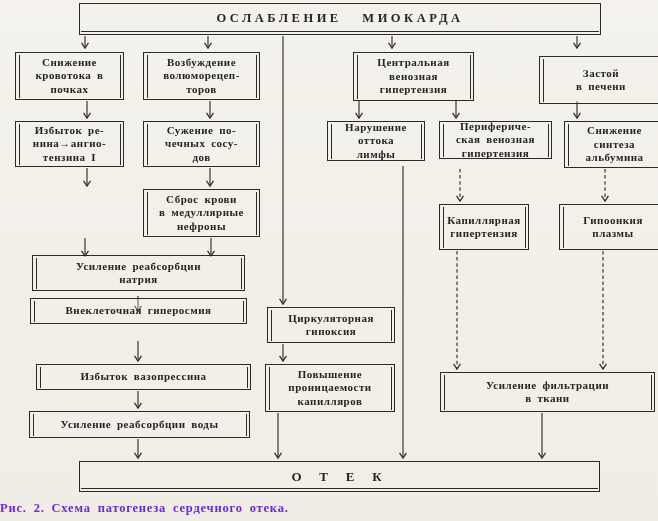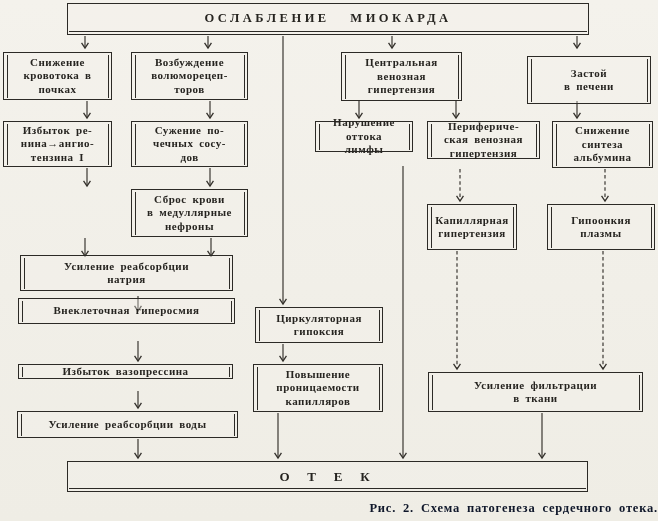--- a/index.html
+++ b/index.html
@@ -15,41 +15,42 @@
   svg.connectors{position:absolute;left:0;top:0;pointer-events:none;}
   .edge{stroke:#33302b;stroke-width:1.15;}
   .edge.dashed{stroke-dasharray:3.5 2.6;}
 
   .node{
     position:absolute;
     border:1.4px solid #2c2a26;
     display:flex;align-items:center;justify-content:center;
     text-align:center;box-sizing:border-box;
     background:rgba(244,242,236,0.35);
+    margin-left:12px;
   }
   
   .node.vbars::before,.node.vbars::after{
     content:"";position:absolute;top:1.5px;bottom:1.5px;width:1px;background:#2c2a26;
   }
   .node.vbars::before{left:2.5px}
   .node.vbars::after{right:2.5px}
   
   .node.hbot::before{
     content:"";position:absolute;left:1px;right:1px;height:1px;background:#2c2a26;bottom:2.5px;
   }
   .lbl{
     display:block;white-space:pre-line;
     font-weight:bold;font-size:11px;line-height:1.22;
     letter-spacing:0.5px;word-spacing:2.5px;
   }
   .node.band .lbl{font-size:12.5px;letter-spacing:3.5px;word-spacing:14px;}
   .node.otek .lbl{font-size:13px;letter-spacing:6px;}
   .caption{
-    position:absolute;left:0;right:0;top:501px;text-align:right;
-    font-weight:bold;font-size:12.5px;letter-spacing:0.8px;word-spacing:3px;color:#0f172a;
+    position:absolute;left:0;right:0;top:501px;text-align:left;
+    font-weight:bold;font-size:12.5px;letter-spacing:0.8px;word-spacing:3px;color:#6d28d9;
   }
 </style>
 </head>
 <body>
 
 <div class="stage">
 
   <svg class="connectors" width="658" height="521" viewBox="0 0 658 521">
     <defs>
       <marker id="ah" viewBox="0 0 10 10" refX="7.5" refY="5" markerWidth="7.5" markerHeight="7.5" orient="auto">
@@ -124,21 +125,21 @@
 нина→ангио-
 тензина I</span>
   </div>
 
   <div class="node vbars" style="left:131px;top:121px;width:117px;height:46px">
     <span class="lbl">Сужение по-
 чечных сосу-
 дов</span>
   </div>
 
-  <div class="node vbars" style="left:315px;top:121px;width:98px;height:31px">
+  <div class="node vbars" style="left:315px;top:121px;width:98px;height:40px">
     <span class="lbl">Нарушение
 оттока
 лимфы</span>
   </div>
 
   <div class="node vbars" style="left:427px;top:121px;width:113px;height:38px">
     <span class="lbl">Перифериче-
 ская венозная
 гипертензия</span>
   </div>
@@ -168,21 +169,21 @@
 
   <div class="node vbars" style="left:20px;top:255px;width:213px;height:36px">
     <span class="lbl">Усиление реабсорбции
 натрия</span>
   </div>
 
   <div class="node vbars" style="left:18px;top:298px;width:217px;height:26px">
     <span class="lbl">Внеклеточная гиперосмия</span>
   </div>
 
-  <div class="node vbars" style="left:18px;top:364px;width:215px;height:15px">
+  <div class="node vbars" style="left:24px;top:364px;width:215px;height:26px">
     <span class="lbl">Избыток вазопрессина</span>
   </div>
 
   <div class="node vbars" style="left:17px;top:411px;width:221px;height:27px">
     <span class="lbl">Усиление реабсорбции воды</span>
   </div>
 
   <div class="node vbars" style="left:255px;top:307px;width:128px;height:36px">
     <span class="lbl">Циркуляторная
 гипоксия</span>

